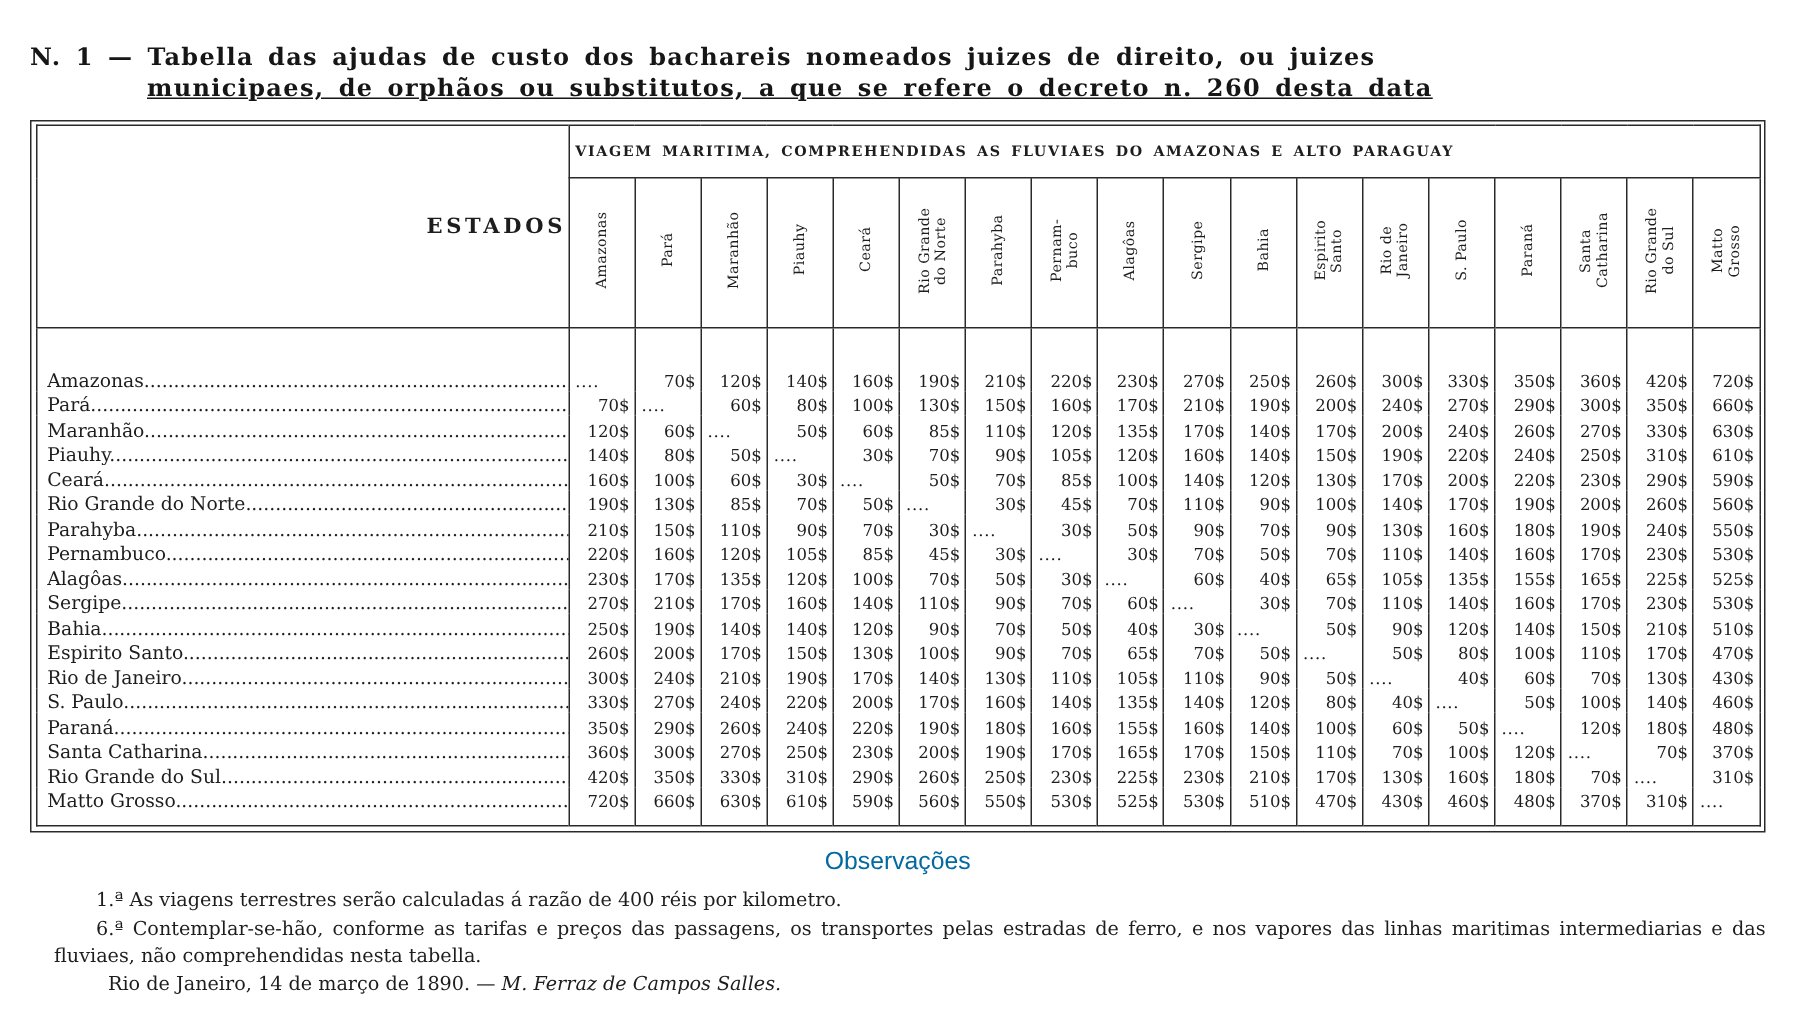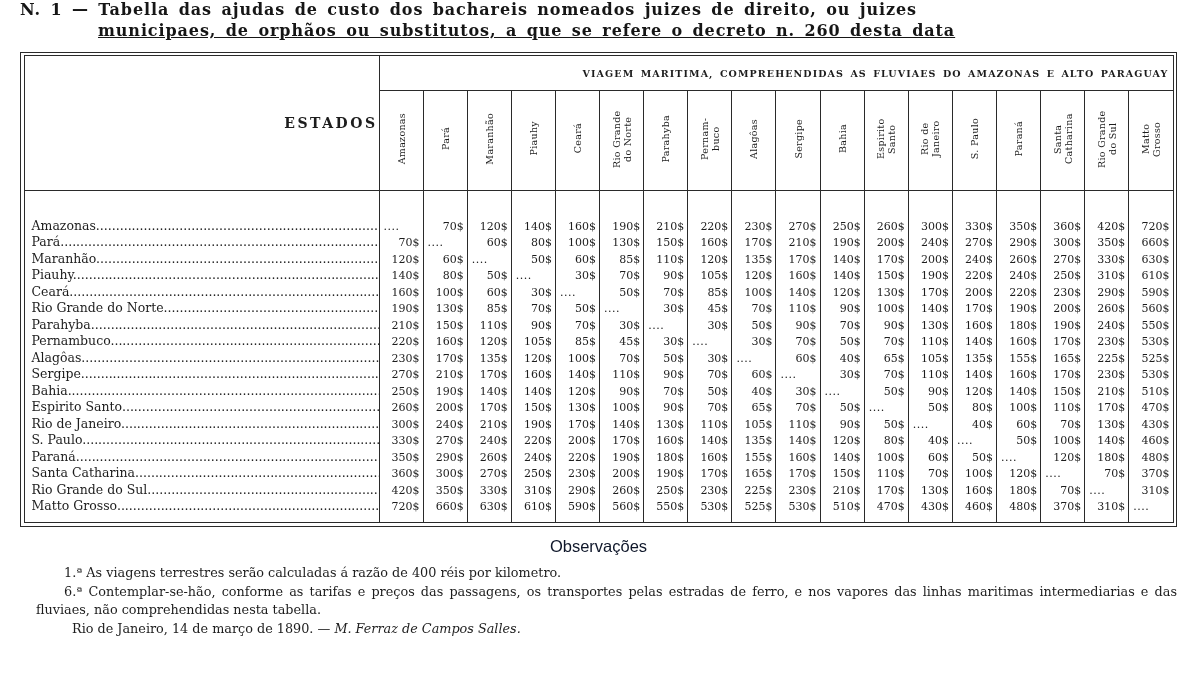--- a/index.html
+++ b/index.html
@@ -5,21 +5,21 @@
   html, body {
     margin: 0;
     padding: 0;
     background: #ffffff;
     width: 1197px;
   }
   .page {
     width: 1197px;
     height: 686px;
     box-sizing: border-box;
-    padding: 0 20px 6px 20px;
+    padding: 28px 20px 6px 20px;
     background: #ffffff;
     color: #1d1d1d;
     font-family: "DejaVu Serif", serif;
     overflow: hidden;
   }
   
   .doc-title {
     font-weight: bold;
     font-size: 16px;
     letter-spacing: 0.9px;
@@ -53,21 +53,21 @@
     text-align: right;
     vertical-align: middle;
   }
   th.span-h {
     border-bottom: 1.2px solid #2a2a2a;
     height: 34px;
     font-size: 9.5px;
     font-weight: bold;
     letter-spacing: 1.1px;
     word-spacing: 2px;
-    text-align: right;
+    text-align: left;
     vertical-align: middle;
     padding: 0 4px;
   }
   th.col-h {
     border-left: 1px solid #2a2a2a;
     border-bottom: 1.2px solid #2a2a2a;
     height: 95px;
     text-align: center;
     vertical-align: middle;
     overflow: hidden;
@@ -104,21 +104,21 @@
   }
   td.val.dots { text-align: left; padding-left: 4px; letter-spacing: 0.5px; }
 
   
   .obs-wrap { margin-top: 10px; }
   .obs-heading {
     font-family: "Liberation Sans", sans-serif;
     font-size: 16.5px;
     text-align: center;
     margin: 2px 0 8px 0;
-    color: #0f172a;
+    color: #0369a1;
   }
   p.obs {
     margin: 0 0 2px 16px;
     font-size: 12.8px;
     line-height: 1.38;
     text-indent: 28px;
     text-align: justify;
     color: #1d1d1d;
   }
   p.sig {

